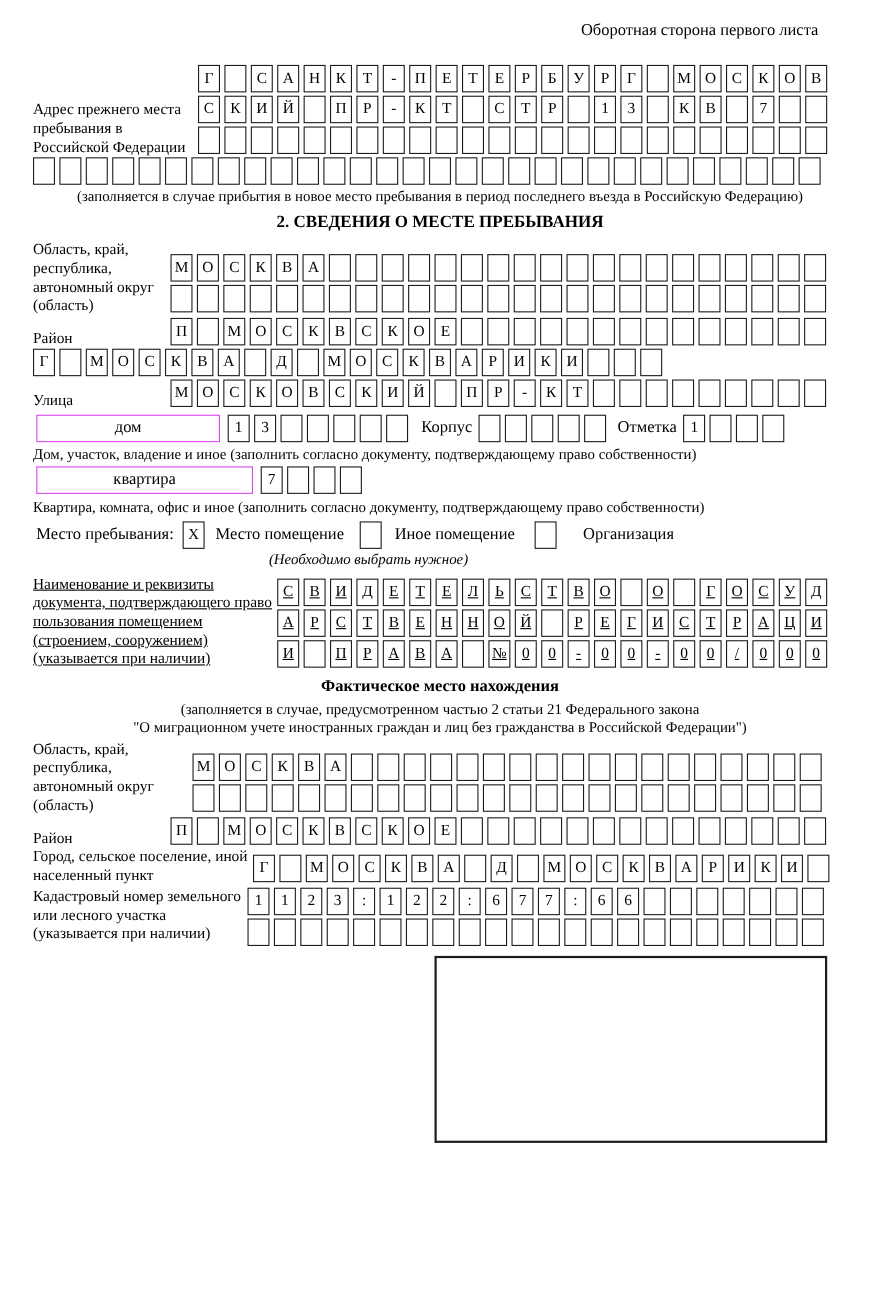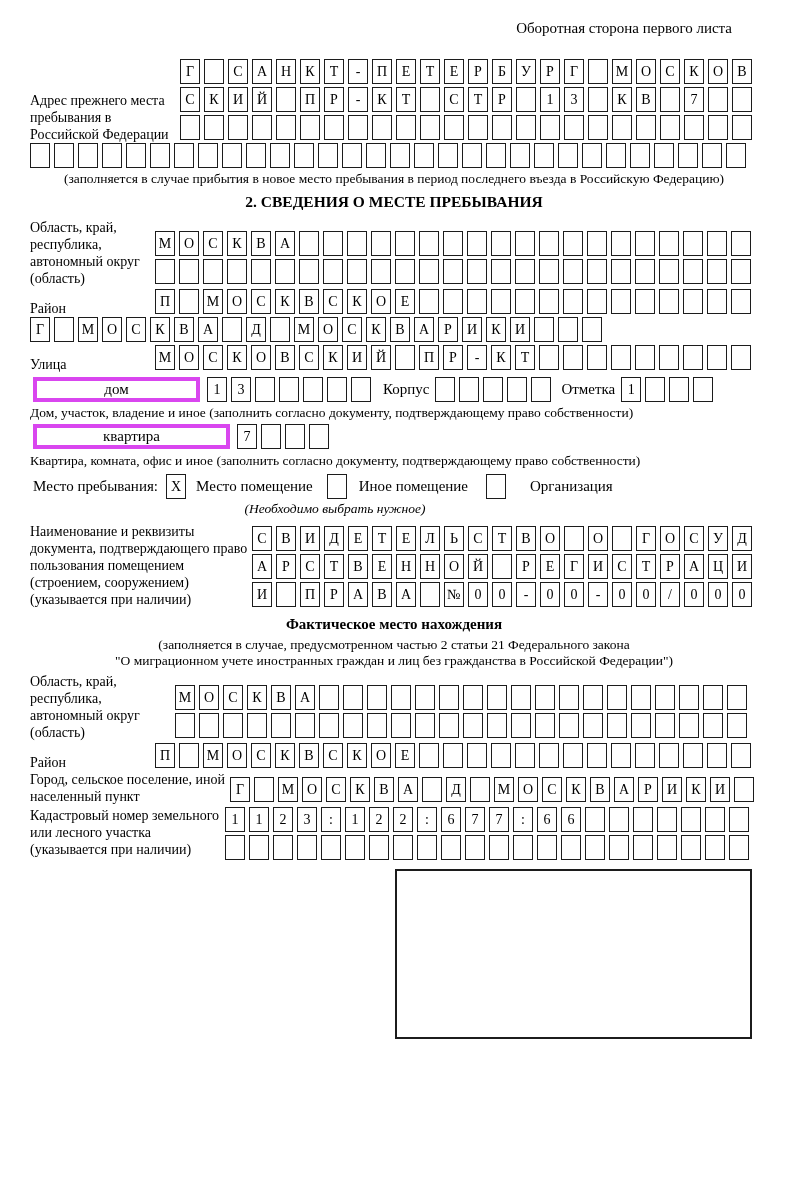--- a/index.html
+++ b/index.html
@@ -1,44 +1,44 @@
 <!DOCTYPE html>
 <html><head>
 <meta charset="utf-8">
 <style>
   html,body{margin:0;padding:0;background:#fff;}
   body{width:800px;height:1180px;overflow:hidden;color:#000;
        font-family:"Liberation Serif",serif;}
-  .page{padding:20px 12px 0 30px;position:relative;}
+  .page{padding:20px 0 0 30px;position:relative;}
   .hdr{text-align:right;padding-right:56px;font-size:15px;margin-bottom:22px;}
   .fl{display:flex;align-items:flex-end;}
   .lbl{font-size:14px;line-height:17px;flex-shrink:0;}
   .lbl-cap87{height:87px;overflow:visible;}
   .lbl-cap56{height:56px;overflow:visible;}
   .crow{display:flex;gap:4px;margin-bottom:3px;}
   .cell{width:20px;min-width:20px;height:25px;box-sizing:border-box;
         border:1.5px solid #1c1c1c;display:flex;align-items:center;
         justify-content:center;font-size:14px;background:#fff;}
   .note{font-size:13.5px;text-align:center;line-height:16px;}
   .note-left{font-size:13.5px;text-align:left;line-height:16px;}
   .sect-title{font-size:15.5px;font-weight:bold;text-align:center;margin:6px 30px 8px 0;}
   .sub-title{font-size:15px;font-weight:bold;text-align:center;margin:6px 30px 4px 0;}
-  .wide-box{height:25px;box-sizing:border-box;border:4px solid #d946ef;
+  .wide-box{height:25px;box-sizing:border-box;border:1px solid #d946ef;
             display:flex;align-items:center;justify-content:center;font-size:15px;}
   .inline-lbl{font-size:15px;line-height:25px;white-space:nowrap;}
   .dom-row{display:flex;align-items:center;margin-top:4px;}
   .mesto-row{display:flex;align-items:center;margin-top:5px;}
   .stamp-box{margin:6px 0 0 365px;width:357px;height:170px;
              box-sizing:border-box;border:2px solid #1c1c1c;}
   .stamp-caption{margin:8px 0 0 330px;width:430px;text-align:center;
                  font-size:14.5px;line-height:23px;}
   .centered-note{width:500px;margin-left:55px;text-align:center;
                  font-size:13.5px;margin-top:2px;font-style:italic;}
   .mt2{margin-top:2px;}.mt3{margin-top:3px;}.mt4{margin-top:4px;}
-  .mt6{margin-top:6px;}
+  .mt6{margin-top:6px;text-decoration:underline;}
 </style>
 </head>
 <body>
 
 <div class="page">
 
   <div class="hdr">Оборотная сторона первого листа</div>
 
   <div class="fl">
     <div class="lbl" style="width:150px;">Адрес прежнего места пребывания в Российской Федерации</div>

